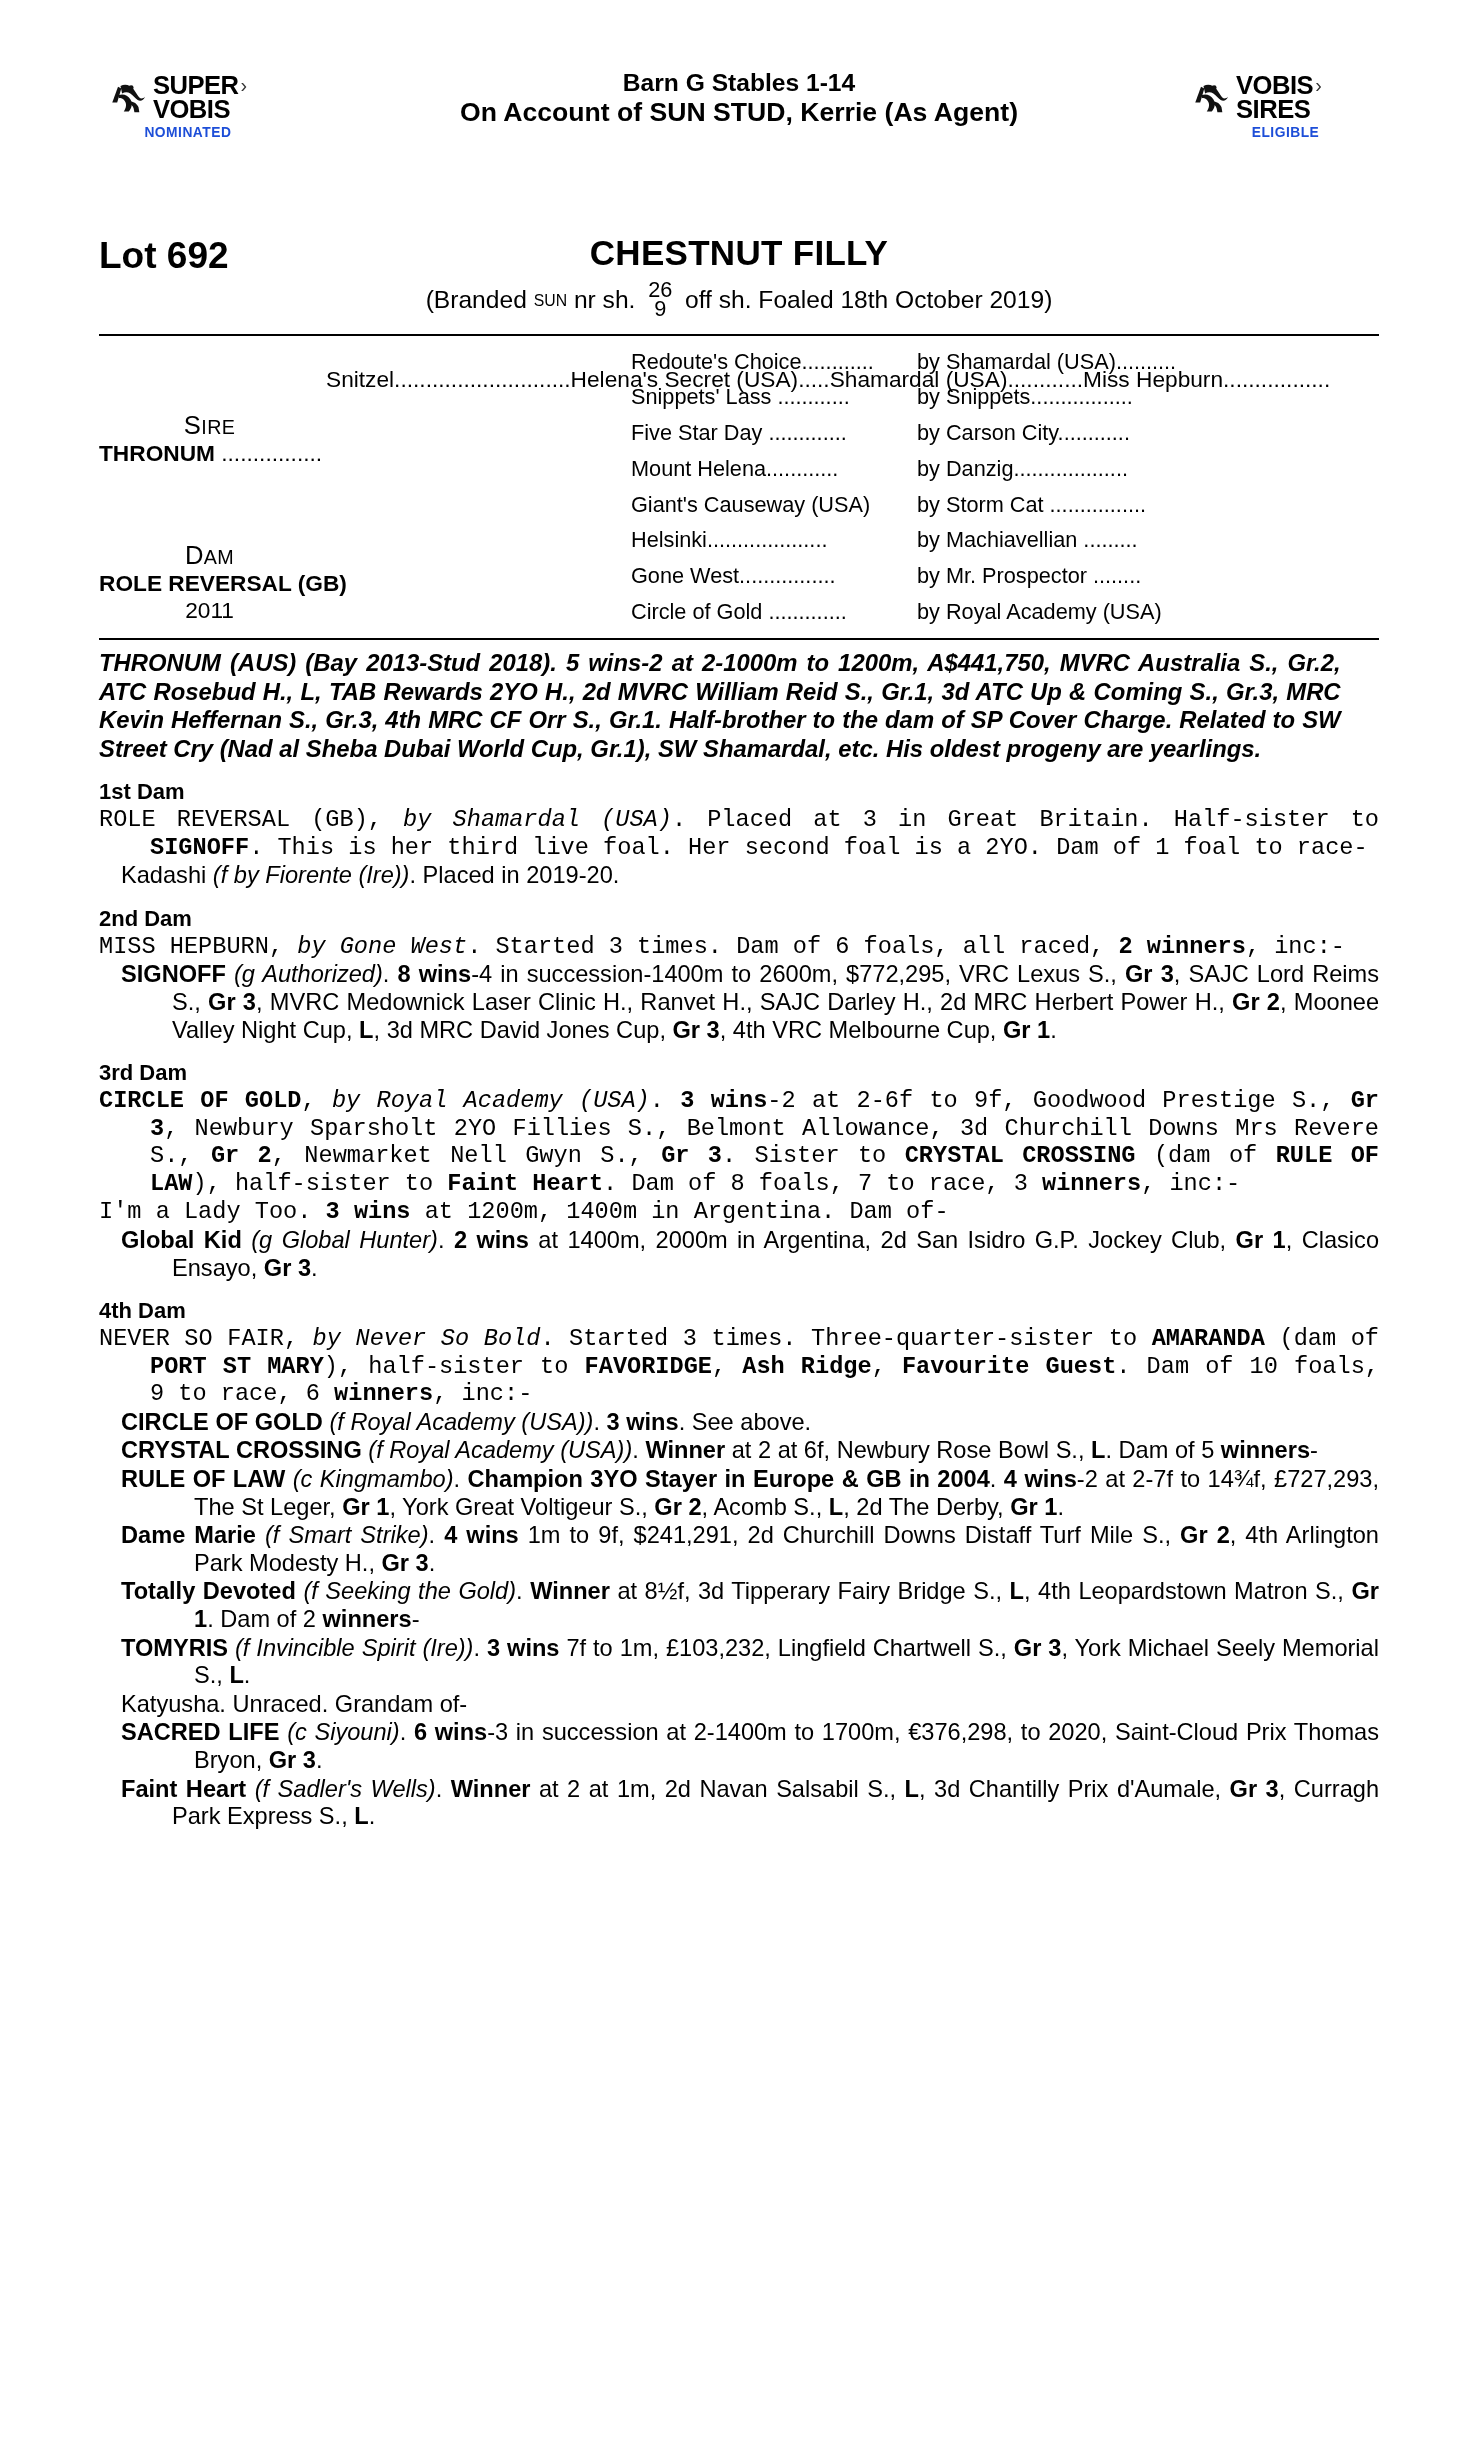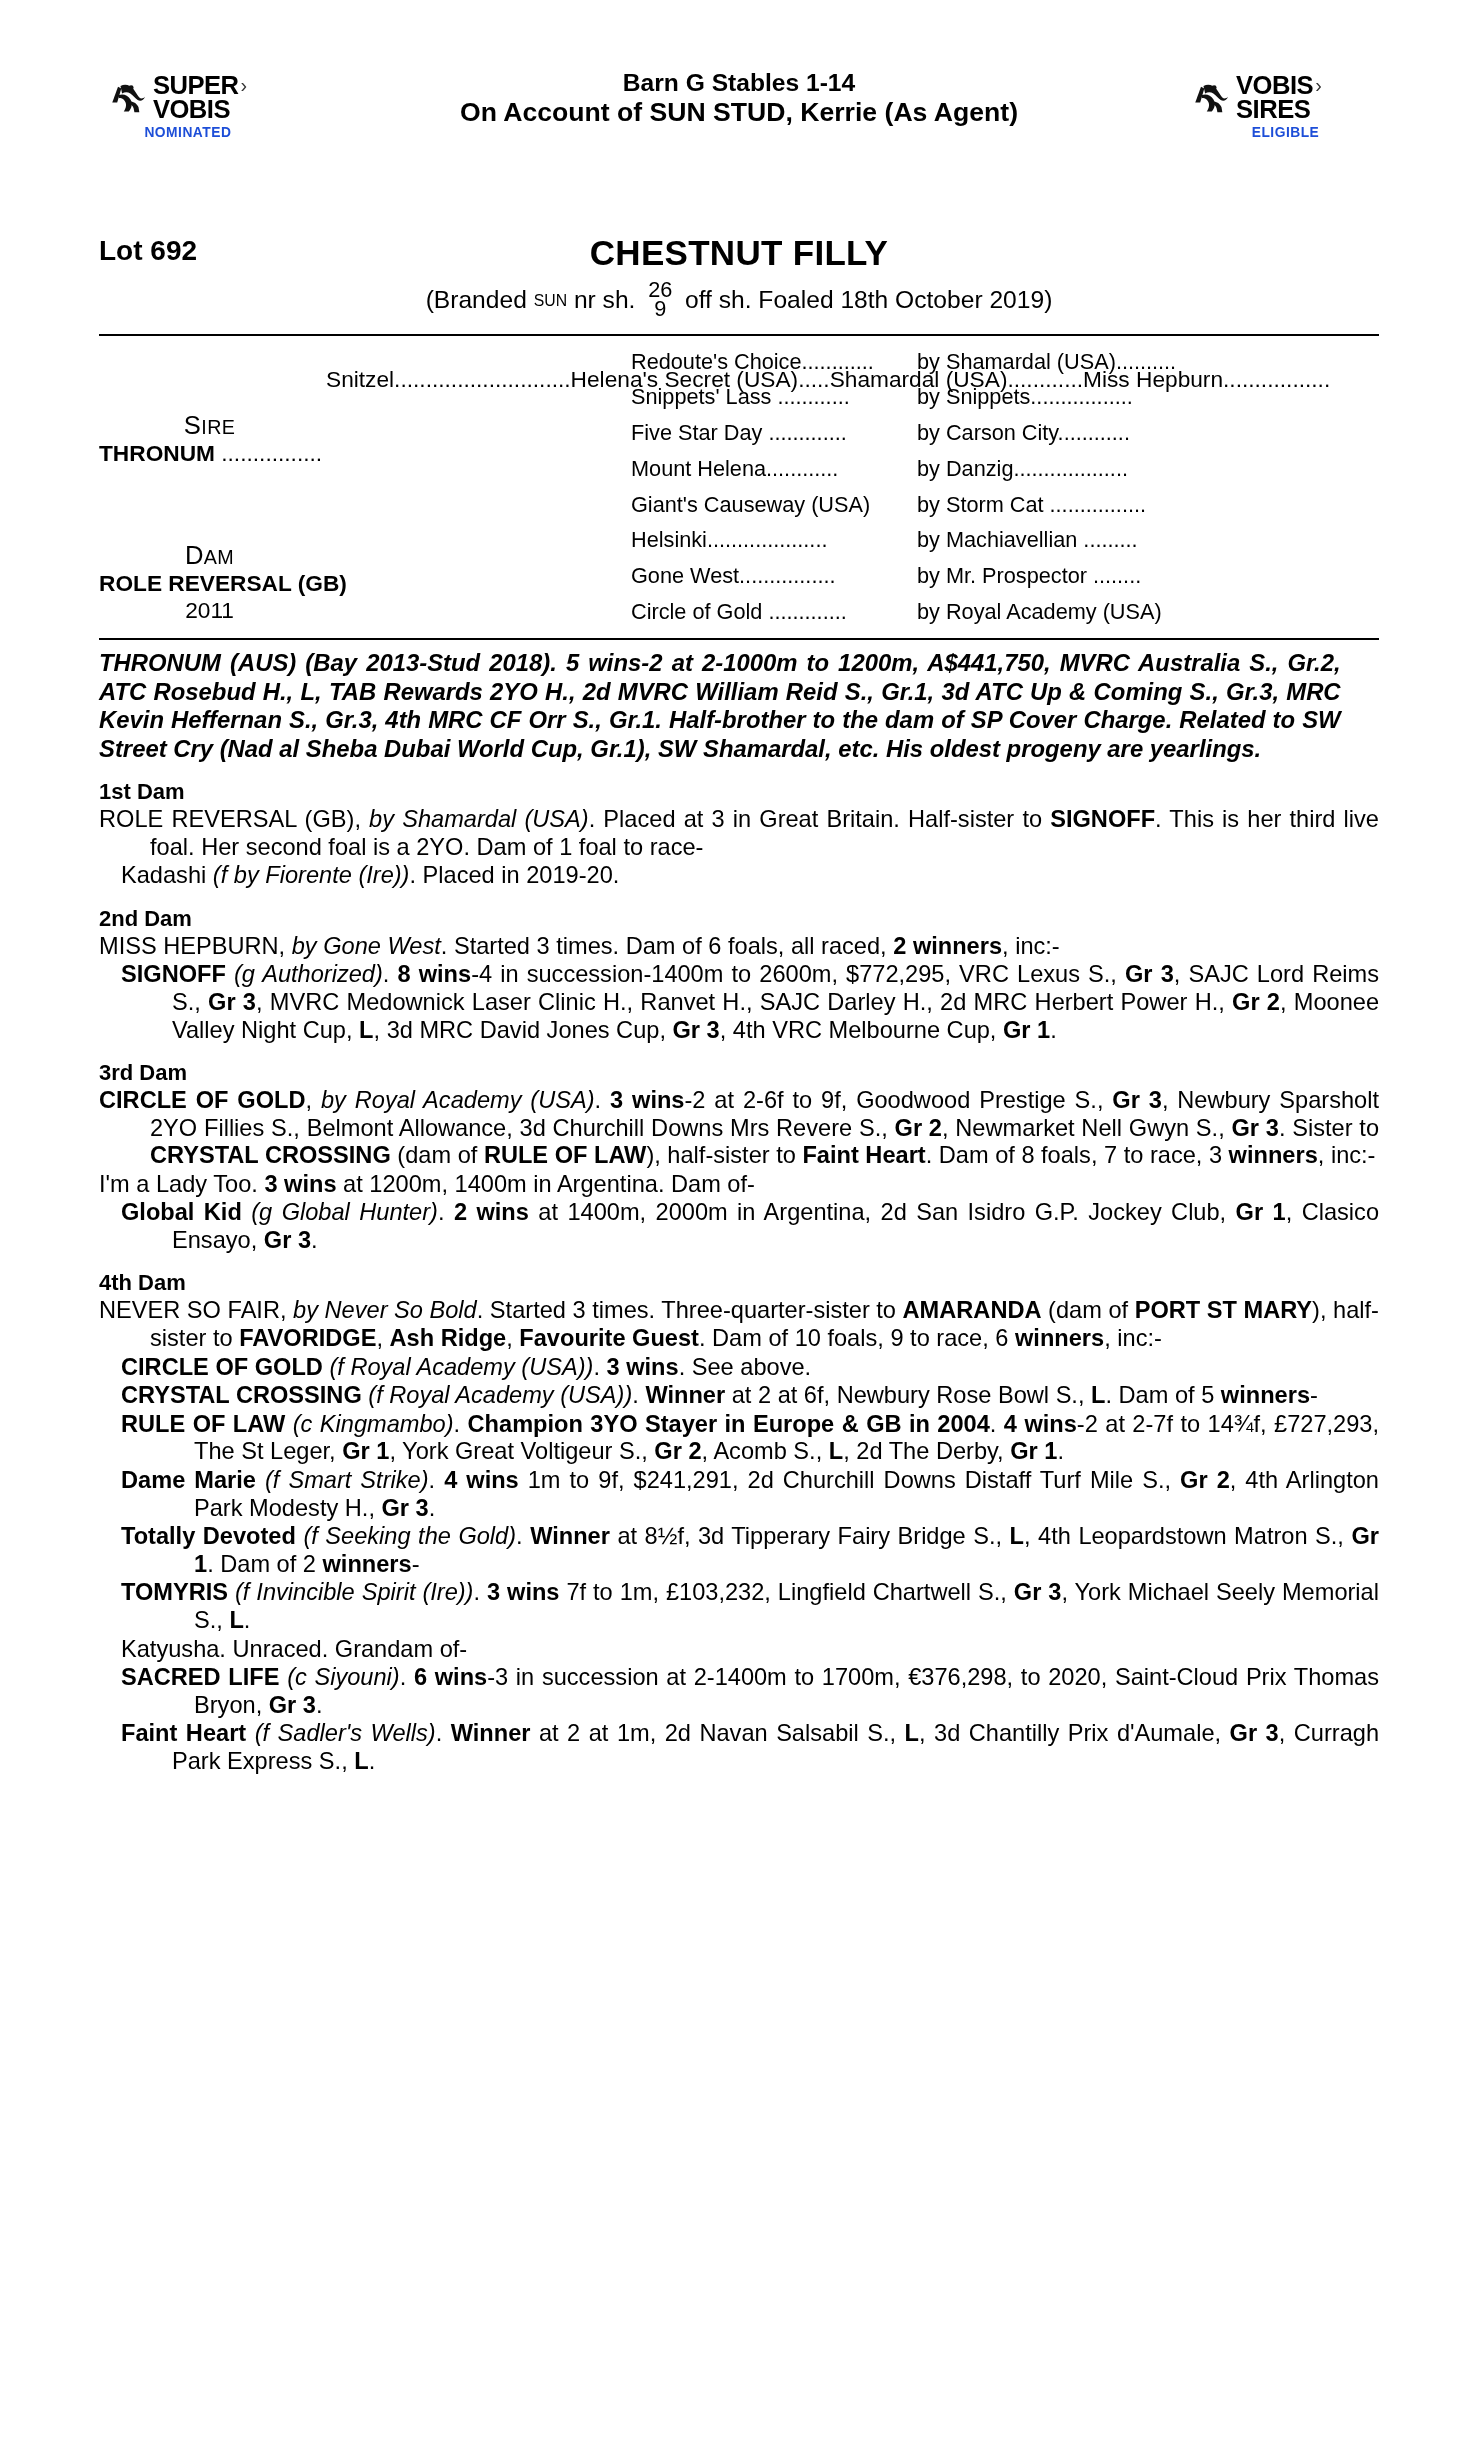--- a/index.html
+++ b/index.html
@@ -101,21 +101,21 @@
   
   .lot-row {
     position: relative;
     margin: 5.9px 99px 0 99px;
     height: 45px;
   }
   .lot-num {
     position: absolute;
     left: 0;
     top: 2px;
-    font-size: 28px;
+    font-size: 37px;
     font-weight: bold;
   }
   .sex-title {
     text-align: center;
     font-size: 35px;
     font-weight: bold;
     letter-spacing: 0.3px;
   }
   .branded-row {
     margin: 3.9px 99px 0 99px;
@@ -244,20 +244,21 @@
   .dam-body {
     margin: 1px 99px 0 99px;
     font-size: 23.6px;
     line-height: 1.17;
     text-align: justify;
   }
   
   .hang1 {
     padding-left: 51px;
     text-indent: -51px;
+    font-family: Liberation Mono, monospace;
   }
   .hang2 {
     padding-left: 73px;
     text-indent: -51px;
   }
   .hang3 {
     padding-left: 95px;
     text-indent: -73px;
   }
   b { font-weight: bold; }

